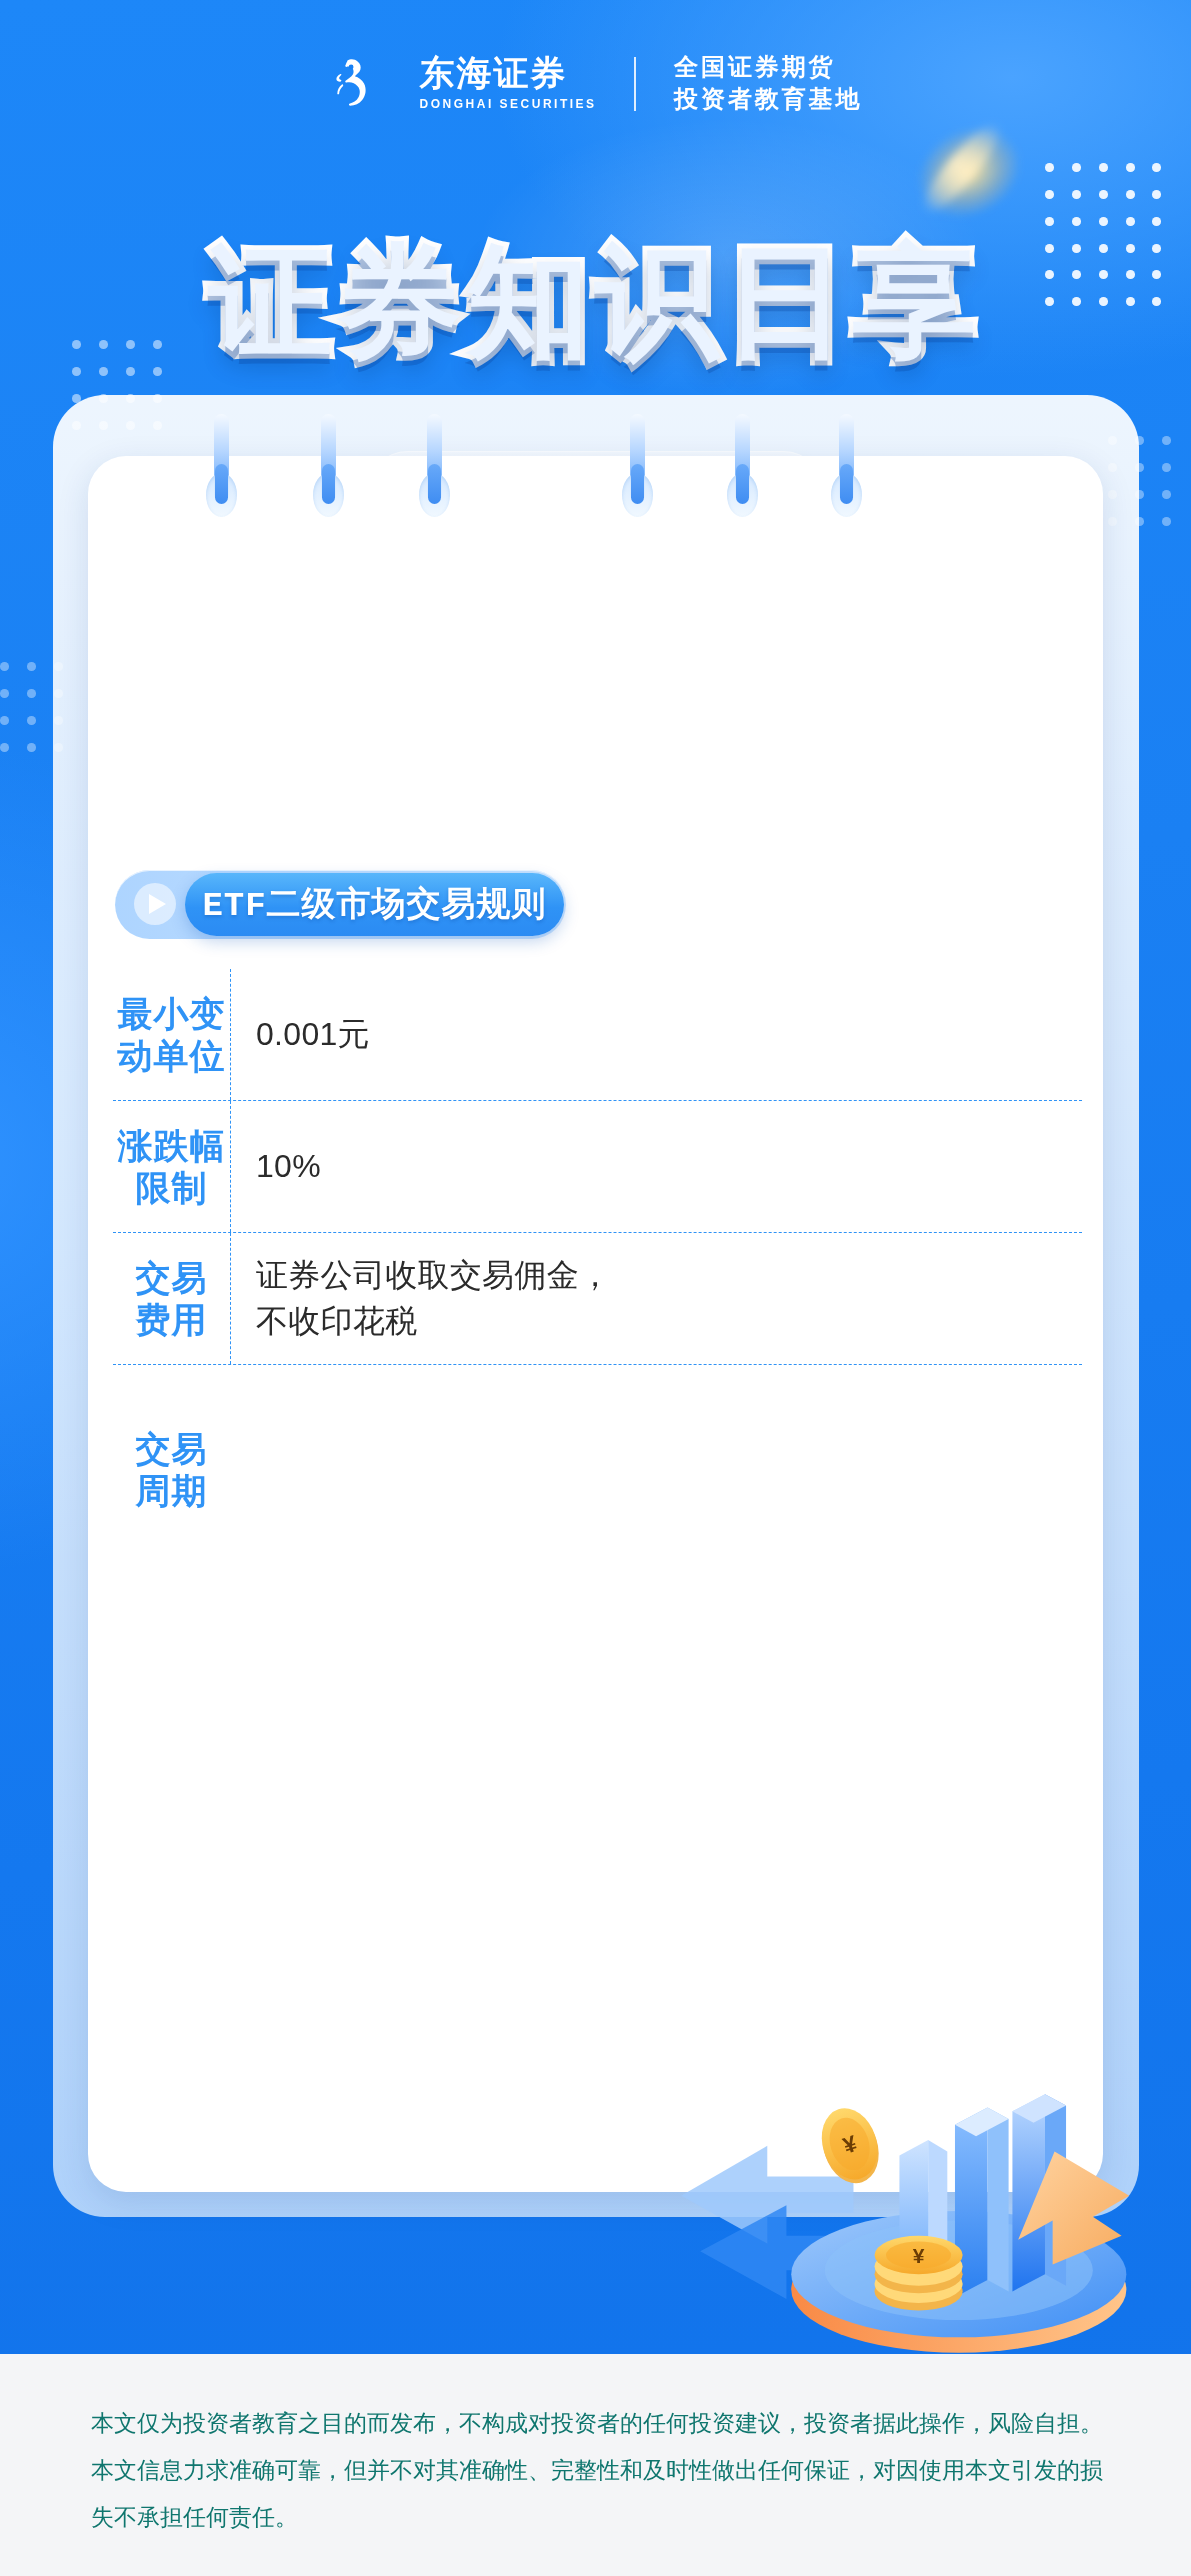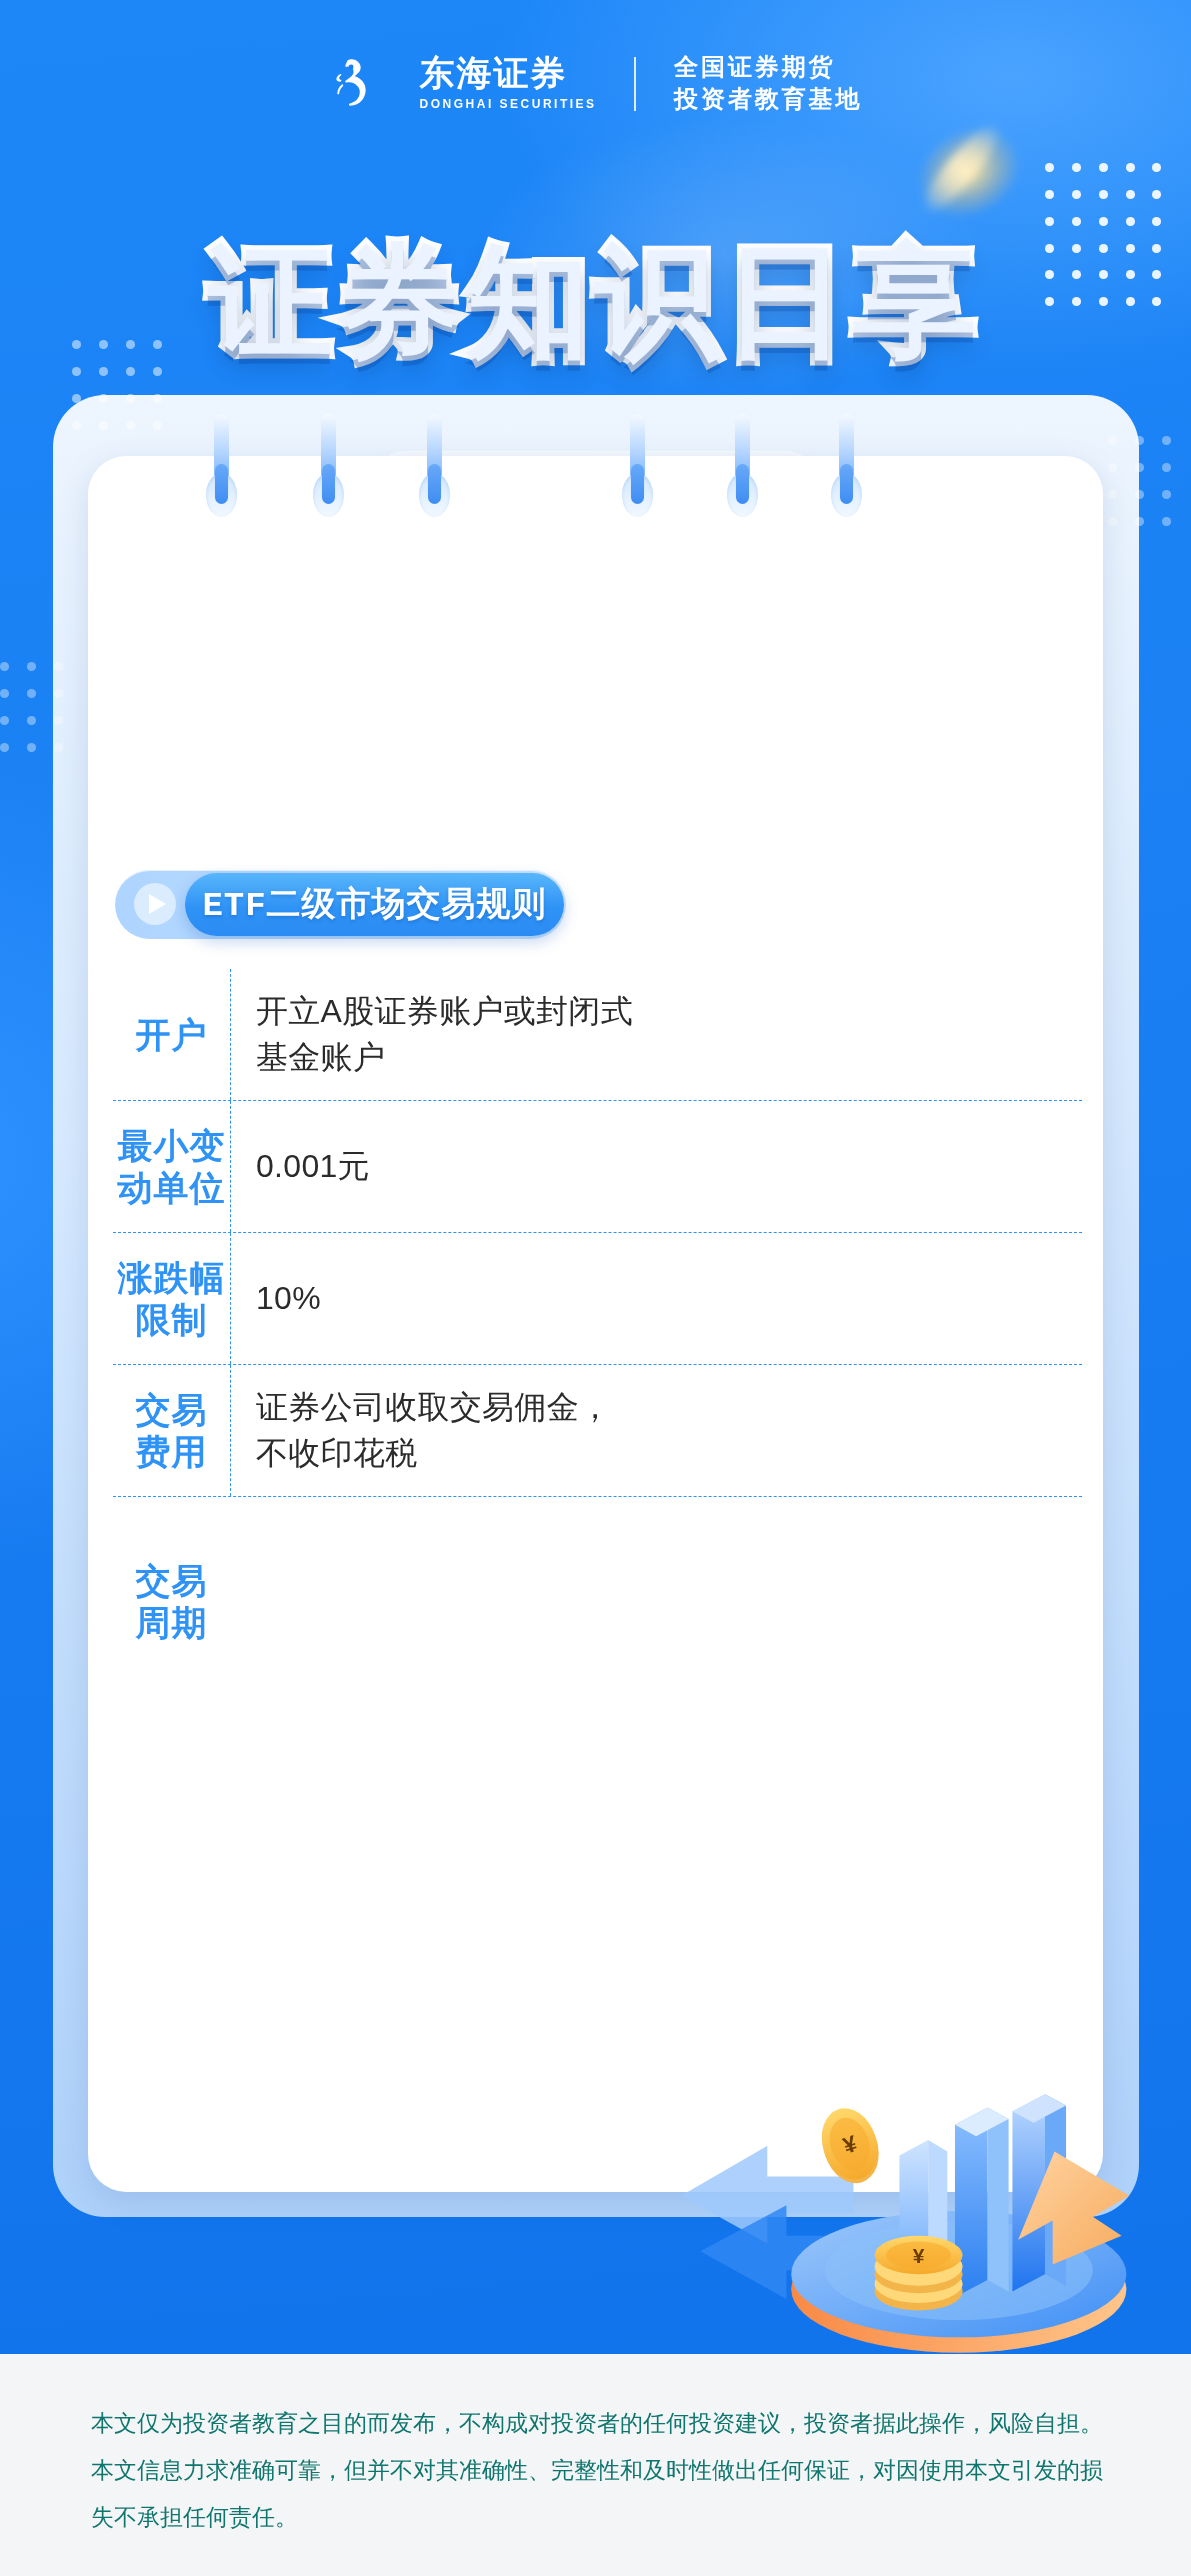--- a/index.html
+++ b/index.html
@@ -387,25 +387,20 @@
       <span>ETF二级市场交易规则</span>
     </div>
     <div class="playicon">
         <b></b>
       </div>
   </div>
 
   <div class="table">
 
 
-    <div class="trow">
-      <div class="tlabel">开户</div>
-      <div class="tvalue">开立A股证券账户或封闭式
-基金账户</div>
-    </div>
 
 
     <div class="trow">
       <div class="tlabel">最小变
 动单位</div>
       <div class="tvalue">0.001元</div>
     </div>
 
     <div class="trow">
       <div class="tlabel">涨跌幅

